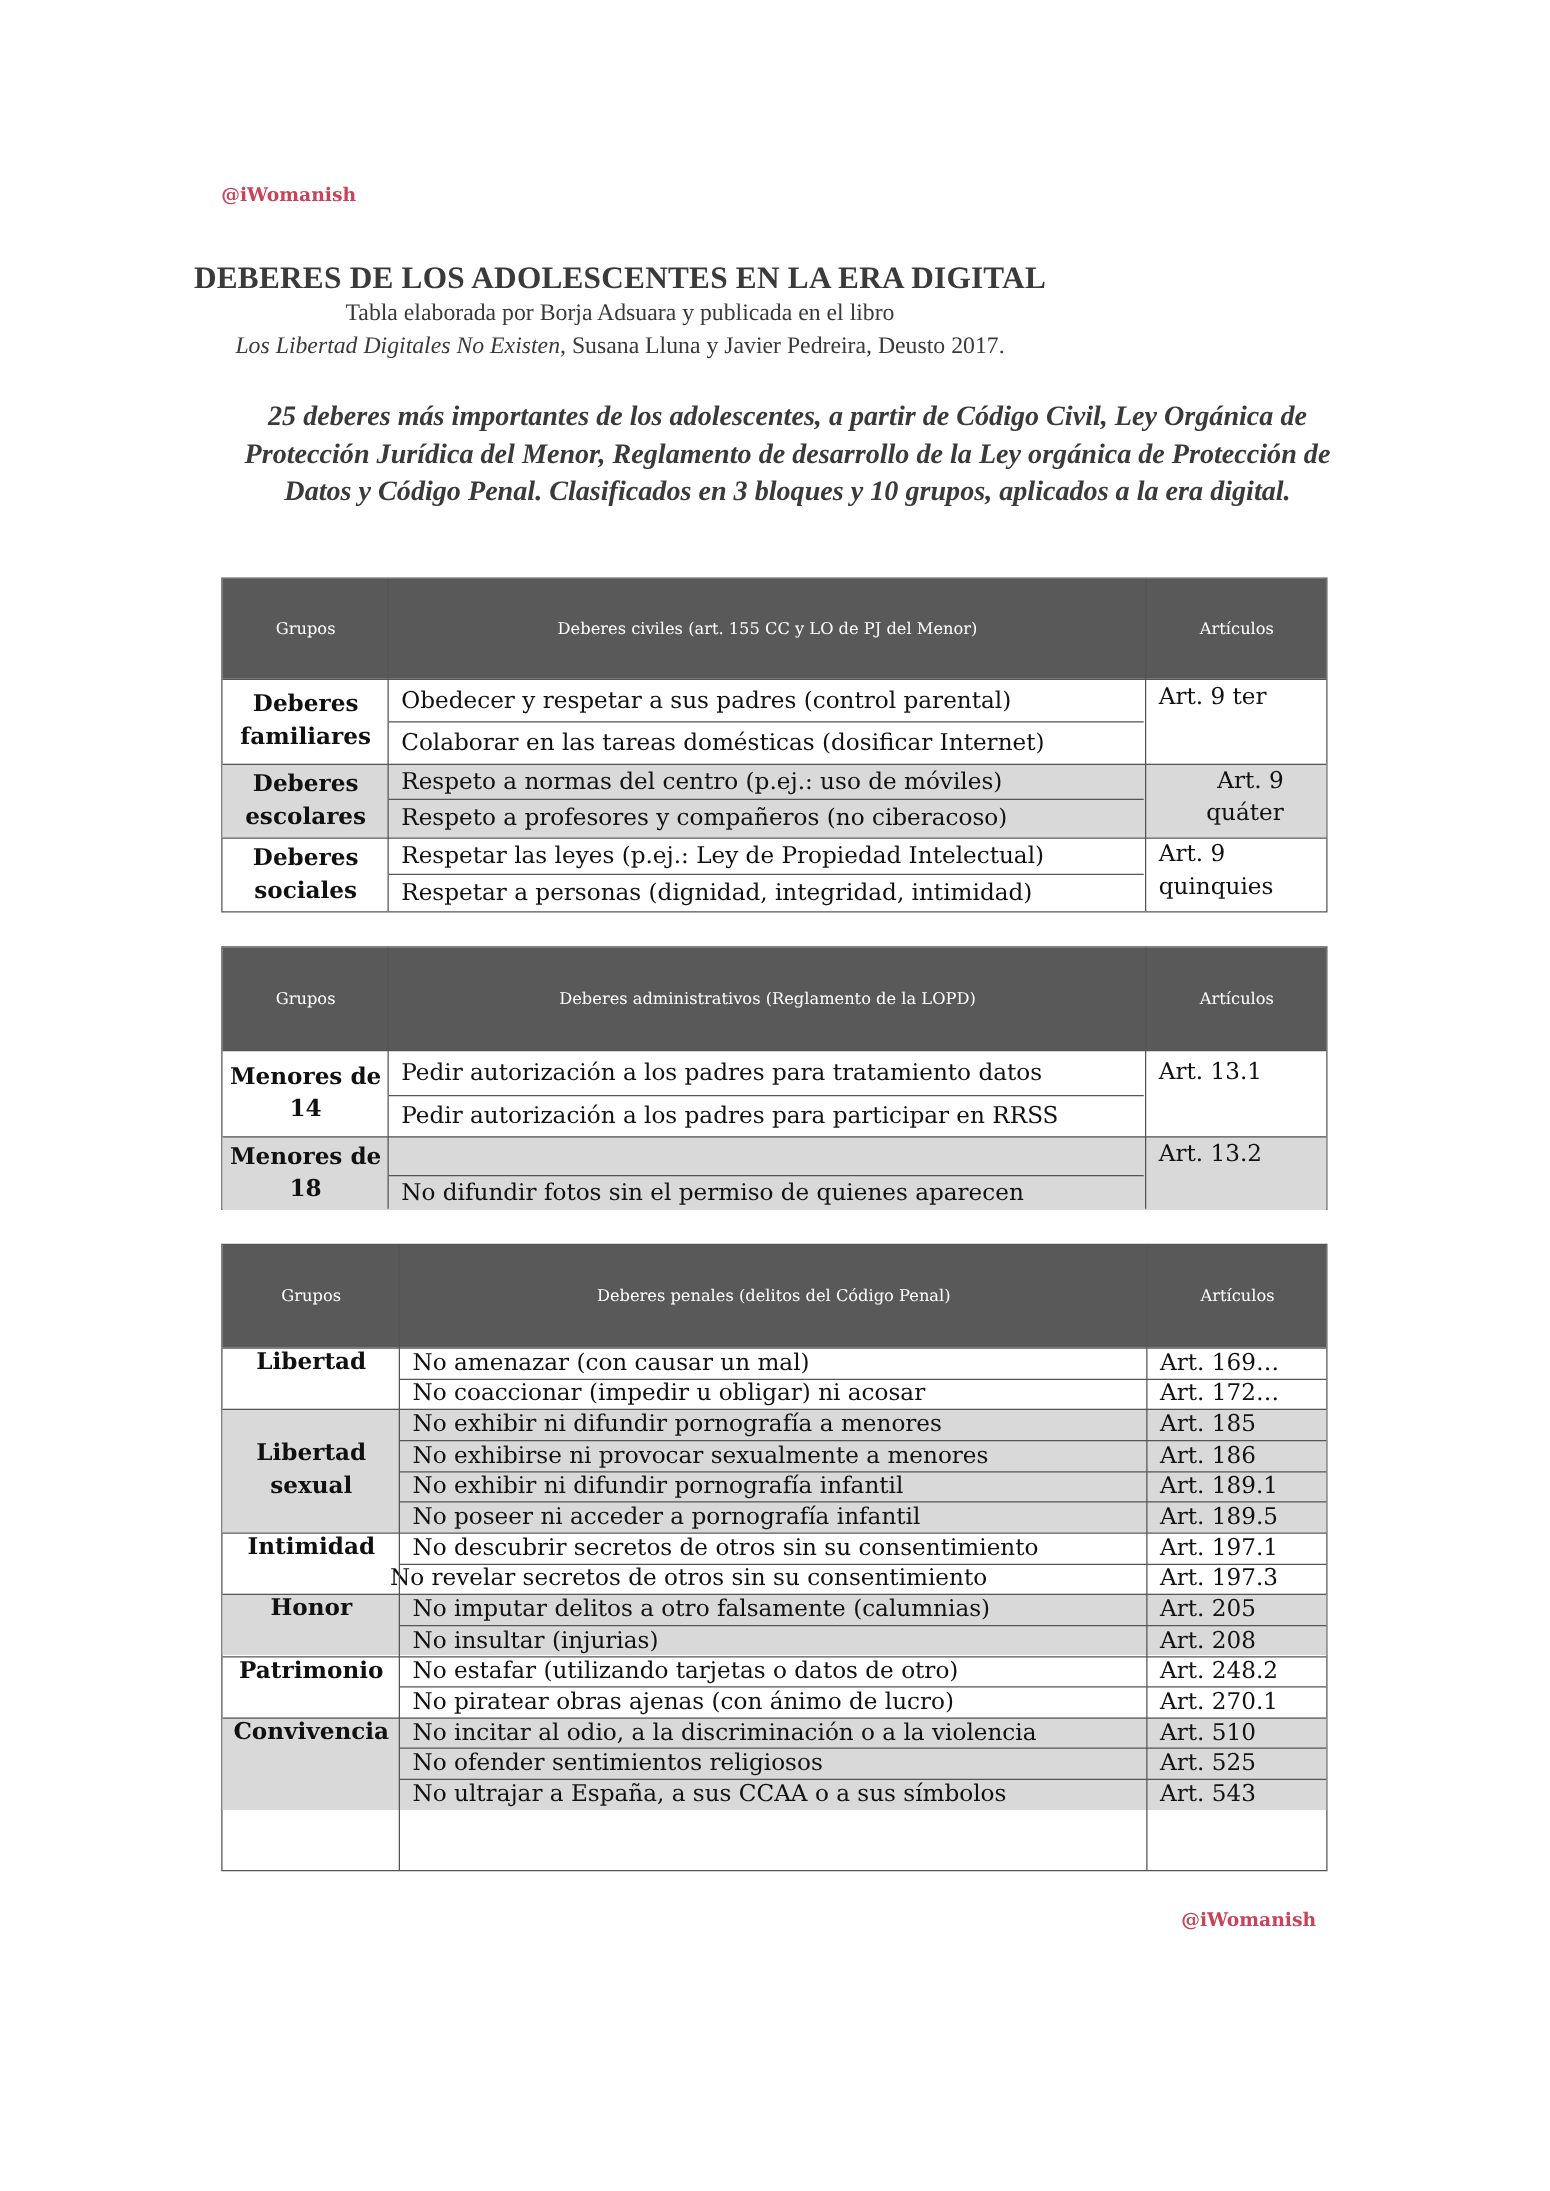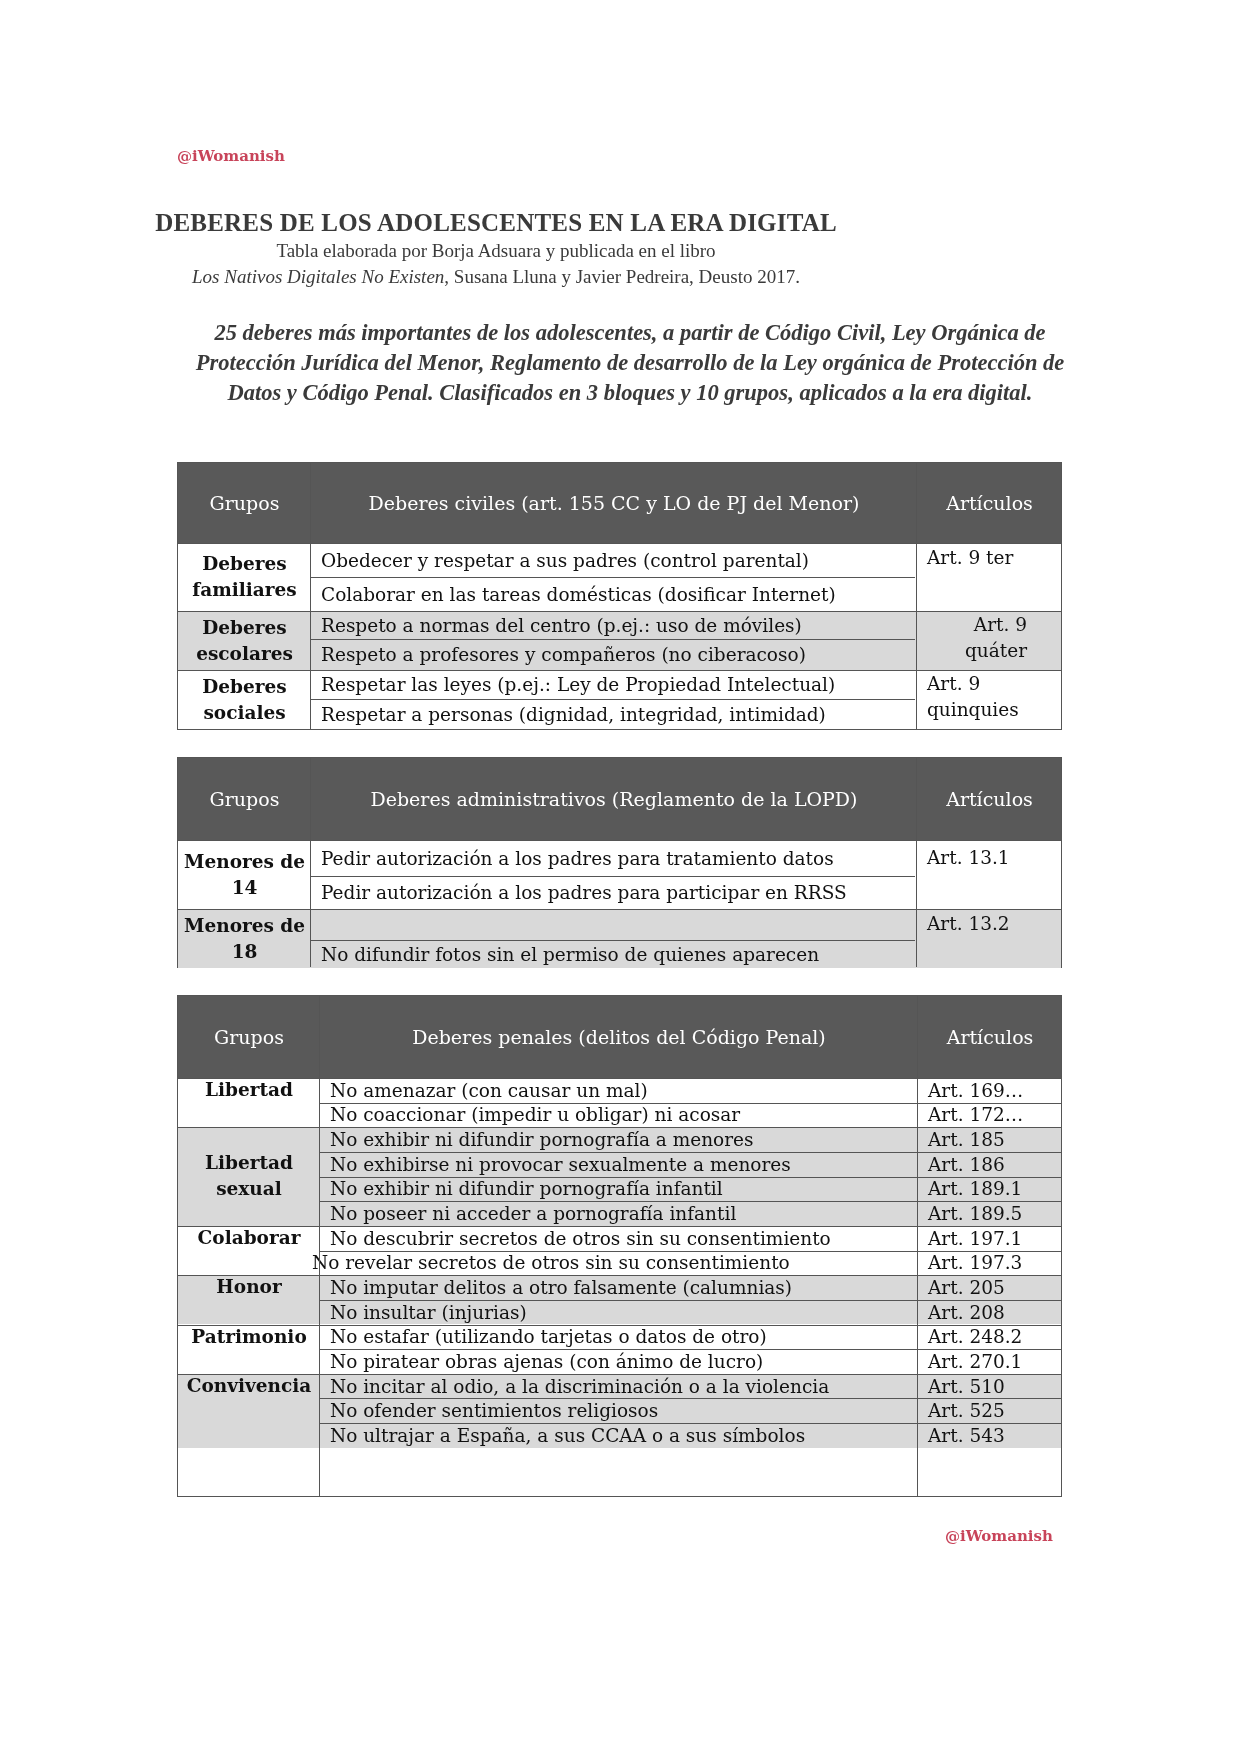--- a/index.html
+++ b/index.html
@@ -6,39 +6,39 @@
   body{width:1240px;height:1753px;position:relative;overflow:hidden;font-family:"DejaVu Serif","Liberation Serif",serif;color:#111;}
   .abs{position:absolute;}
   .handle{color:#c8445a;font-weight:bold;font-size:15px;font-family:"DejaVu Serif",serif;}
   .title{left:0;width:992px;text-align:center;color:#3a3a3a;}
   .t1{top:209px;font-size:25px;font-weight:bold;font-family:"Liberation Serif",serif;letter-spacing:0.2px;}
   .t2{top:240px;font-size:19px;font-family:"Liberation Serif",serif;}
   .t3{top:266px;font-size:19px;font-family:"Liberation Serif",serif;}
   .t3 i{font-style:italic;}
   .intro{left:190px;width:880px;top:318px;text-align:center;font-style:italic;font-weight:bold;font-size:22.5px;line-height:30px;color:#3a3a3a;font-family:"Liberation Serif",serif;}
   .tbl{position:absolute;left:177px;width:885px;border:1.5px solid #555;box-sizing:border-box;}
-  .hdr{position:absolute;left:0;right:0;top:0;background:#595959;color:#fff;font-size:19px;}
+  .hdr{position:absolute;left:0;right:0;top:0;background:#595959;color:#fff;font-size:13px;}
   .hdr .hc{position:absolute;top:0;bottom:0;display:flex;align-items:center;justify-content:center;text-align:center;}
   .vline{position:absolute;top:0;bottom:0;width:0;border-left:1.5px solid #555;}
   .hline{position:absolute;left:0;right:0;height:0;border-top:1.5px solid #555;}
   .band{position:absolute;left:0;right:0;}
   .grey{background:#d9d9d9;}
   .grp{position:absolute;display:flex;align-items:center;justify-content:center;text-align:center;font-weight:bold;font-size:18.5px;line-height:26px;}
   .grp.topal{align-items:flex-start;}
   .cell{position:absolute;font-size:18.5px;white-space:nowrap;display:flex;align-items:center;}
   .art{position:absolute;font-size:18.5px;line-height:26px;}
 </style>
 </head>
 <body>
 
 <div class="abs handle" style="left:177px;top:147px;">@iWomanish</div>
 
 <div class="abs title t1">DEBERES DE LOS ADOLESCENTES EN LA ERA DIGITAL</div>
 <div class="abs title t2">Tabla elaborada por Borja Adsuara y publicada en el libro</div>
-<div class="abs title t3"><i>Los Nativos Digitales No Existen</i><span>, Susana Lluna y Javier Pedreira, Deusto 2017.</span></div>
+<div class="abs title t3"><i>Los Libertad Digitales No Existen</i><span>, Susana Lluna y Javier Pedreira, Deusto 2017.</span></div>
 
 <div class="abs intro">25 deberes más importantes de los adolescentes, a partir de Código Civil, Ley Orgánica de Protección Jurídica del Menor, Reglamento de desarrollo de la Ley orgánica de Protección de Datos y Código Penal. Clasificados en 3 bloques y 10 grupos, aplicados a la era digital.</div>
 
 <div class="tbl" style="top:462px;height:268px;">
   <div class="band" style="top:80px;height:68px;"></div>
   <div class="band grey" style="top:148px;height:59px;"></div>
   <div class="hdr" style="height:80px;">
     <div class="hc" style="left:0;width:133px;">Grupos</div>
     <div class="hc" style="left:133px;width:606px;">Deberes civiles (art. 155 CC y LO de PJ del Menor)</div>
     <div class="hc" style="left:739px;width:145px;">Artículos</div>
@@ -116,21 +116,21 @@
       <div class="cell" style="left:152px;top:155.95px;height:24.65px;">No exhibirse ni provocar sexualmente a menores</div>
       <div class="cell" style="left:750px;top:155.95px;height:24.65px;">Art. 186</div>
       <div class="hline" style="top:180.6px;left:142px;"></div>
       <div class="cell" style="left:152px;top:180.6px;height:24.65px;">No exhibir ni difundir pornografía infantil</div>
       <div class="cell" style="left:750px;top:180.6px;height:24.65px;">Art. 189.1</div>
       <div class="hline" style="top:205.25px;left:142px;"></div>
       <div class="cell" style="left:152px;top:205.25px;height:24.65px;">No poseer ni acceder a pornografía infantil</div>
       <div class="cell" style="left:750px;top:205.25px;height:24.65px;">Art. 189.5</div>
       <div class="band" style="top:229.89999999999998px;height:49.3px;"></div>
       <div class="hline" style="top:229.89999999999998px;"></div>
-      <div class="grp topal" style="left:0;width:142px;top:228.89999999999998px;height:49.3px;">Colaborar</div>
+      <div class="grp topal" style="left:0;width:142px;top:228.89999999999998px;height:49.3px;">Intimidad</div>
       <div class="cell" style="left:152px;top:229.89999999999998px;height:24.65px;">No descubrir secretos de otros sin su consentimiento</div>
       <div class="cell" style="left:750px;top:229.89999999999998px;height:24.65px;">Art. 197.1</div>
       <div class="hline" style="top:254.54999999999998px;left:142px;"></div>
       <div class="cell" style="left:134px;top:254.54999999999998px;height:24.65px;text-align:center;">No revelar secretos de otros sin su consentimiento</div>
       <div class="cell" style="left:750px;top:254.54999999999998px;height:24.65px;">Art. 197.3</div>
       <div class="band grey" style="top:279.2px;height:49.3px;"></div>
       <div class="hline" style="top:279.2px;"></div>
       <div class="grp topal" style="left:0;width:142px;top:278.2px;height:49.3px;">Honor</div>
       <div class="cell" style="left:152px;top:279.2px;height:24.65px;">No imputar delitos a otro falsamente (calumnias)</div>
       <div class="cell" style="left:750px;top:279.2px;height:24.65px;">Art. 205</div>

